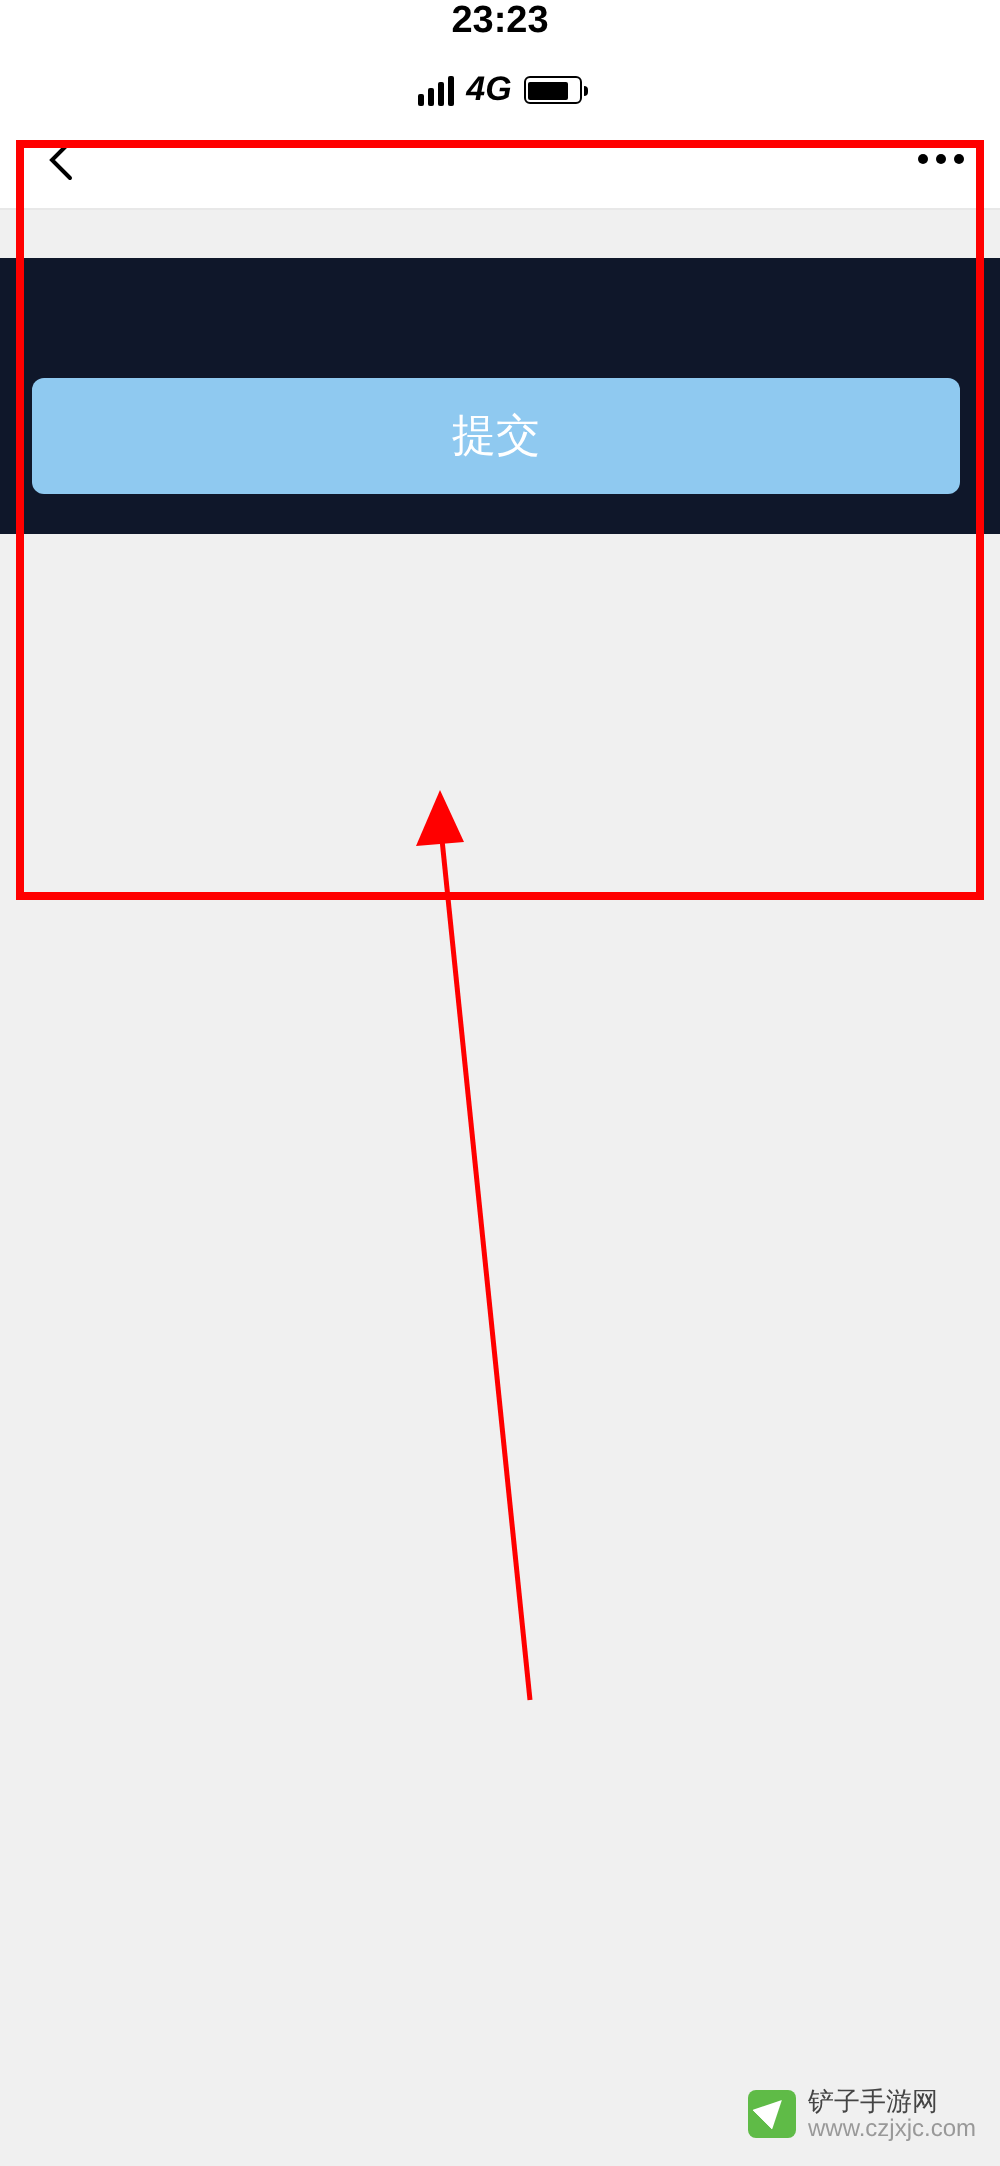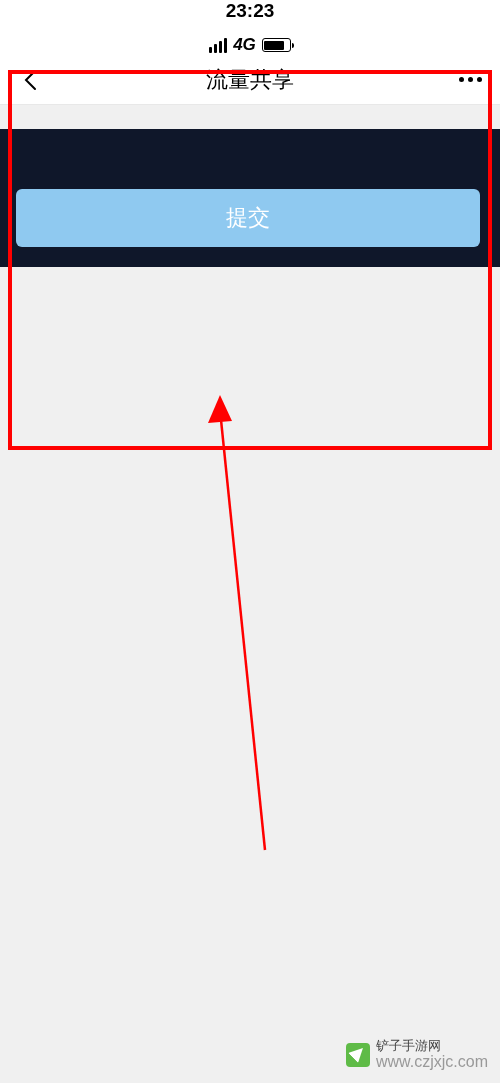--- a/index.html
+++ b/index.html
@@ -197,21 +197,21 @@
       background: #fff;
       clip-path: polygon(50% 0%, 0% 100%, 100% 100%);
       transform: rotate(45deg);
     }
     .watermark-text {
       display: flex;
       flex-direction: column;
       line-height: 1.1;
     }
     .wm-line1 { font-size: 13px; color: #444; }
-    .wm-line2 { font-size: 16px; color: #999; }
+    .wm-line2 { font-size: 12px; color: #999; }
   </style>
 </head>
 <body>
 
 <div class="status-bar">
   <span>23:23</span>
   <div class="status-right">
     <div class="signal-bars">
       <div class="bar bar1"></div>
       <div class="bar bar2"></div>
@@ -224,21 +224,20 @@
     </div>
   </div>
 </div>
 
 <div class="nav-bar">
   <div class="back-btn">
     <svg width="14" height="22" viewBox="0 0 14 22">
       <path d="M12 2 L3 11 L12 20" stroke="#000" stroke-width="2" fill="none" stroke-linecap="round"></path>
     </svg>
   </div>
-  <span class="nav-title">流量共享</span>
   <div class="more-btn">
     <div class="more-dot"></div>
     <div class="more-dot"></div>
     <div class="more-dot"></div>
   </div>
 </div>
 
 <div class="content-area">
   <div class="spacer"></div>
 

